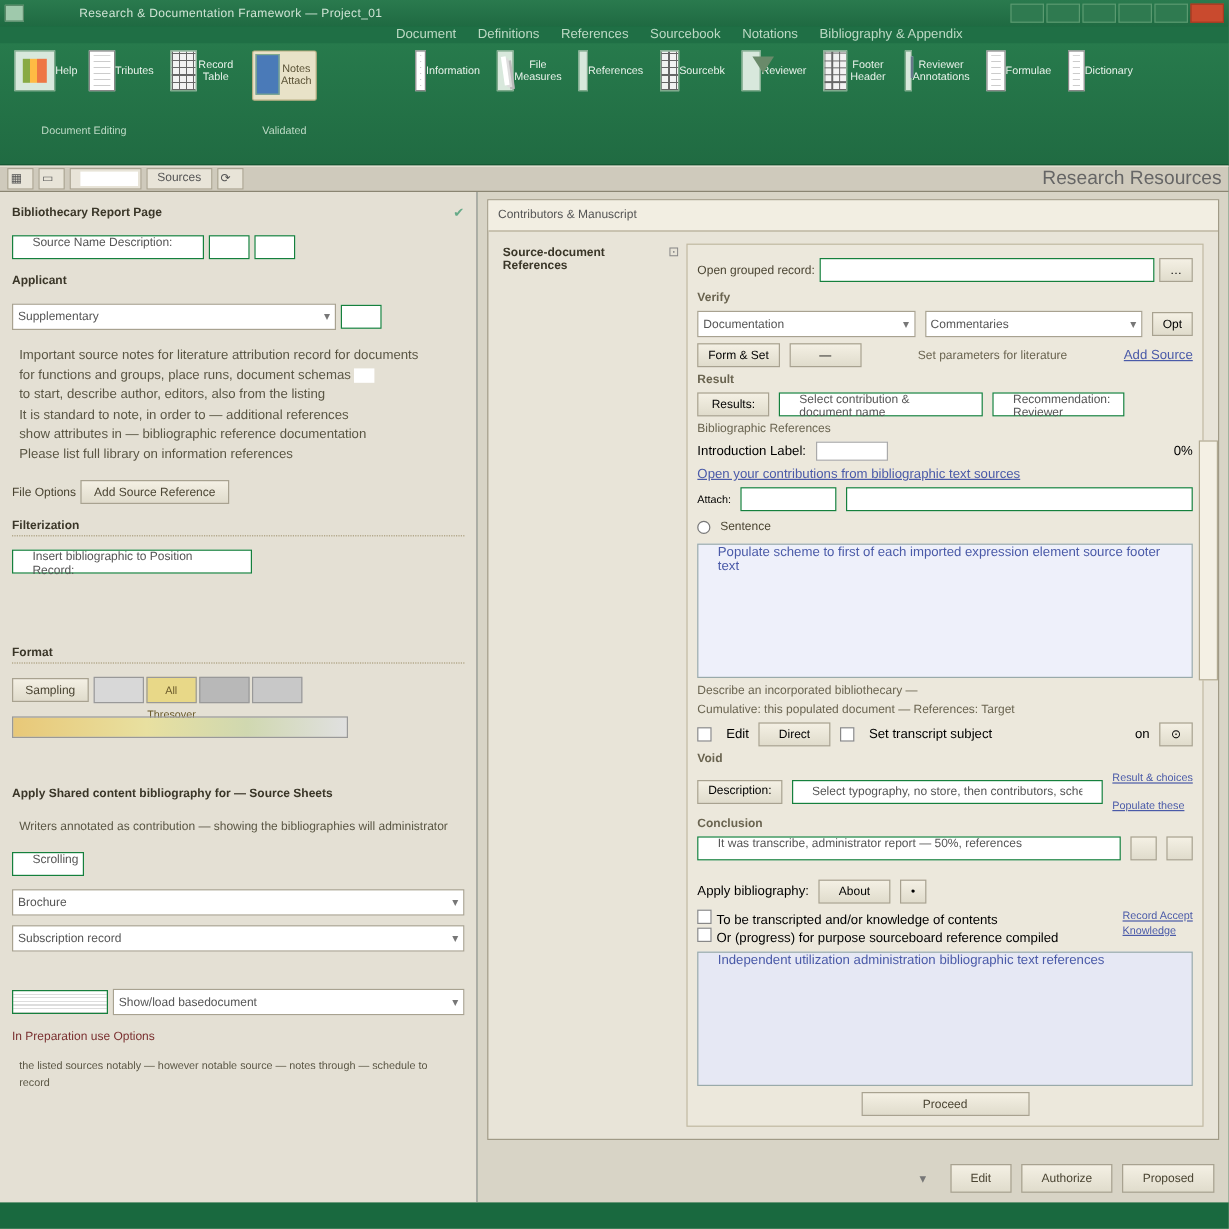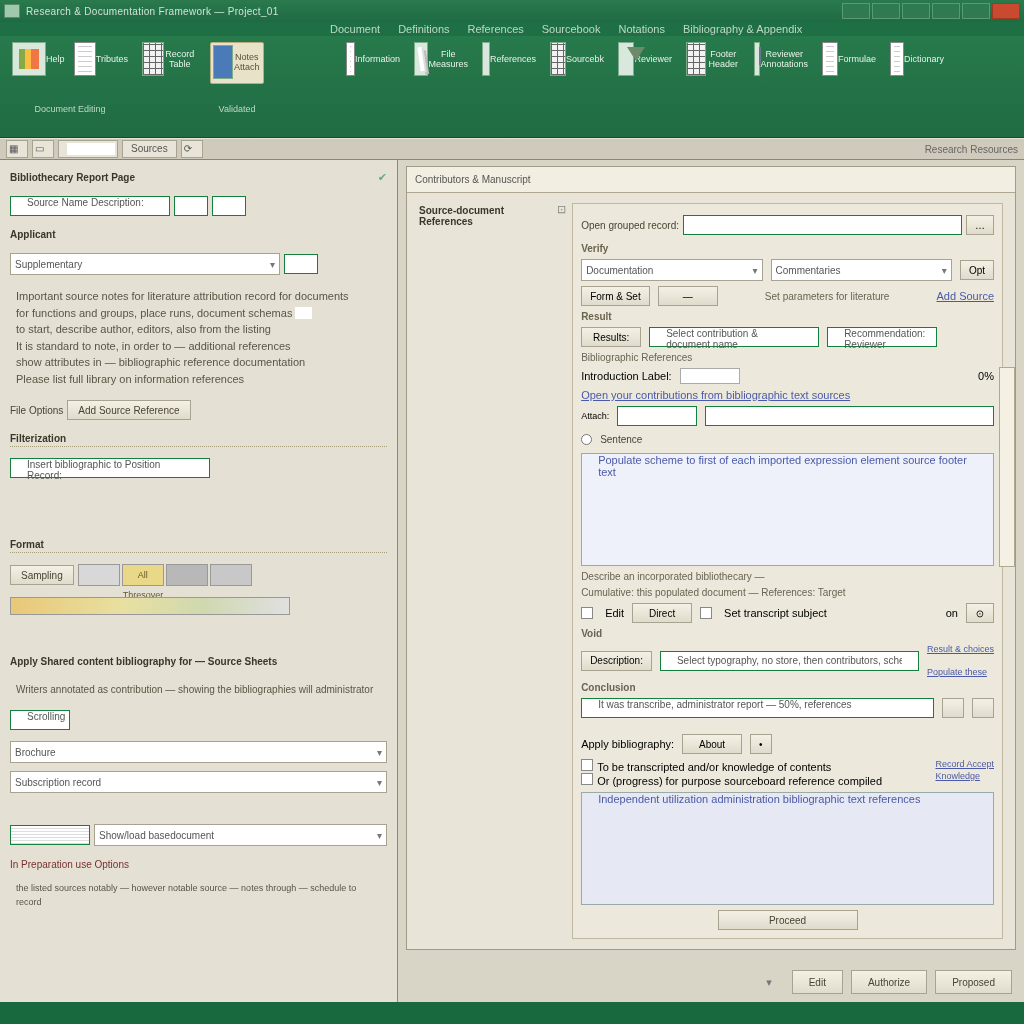--- a/index.html
+++ b/index.html
@@ -1,17 +1,17 @@
 <!DOCTYPE html>
 <html><head>
 <meta charset="utf-8">
 <style>
 *{box-sizing:border-box;margin:0;padding:0;font-family:"Segoe UI",Tahoma,sans-serif;font-size:11px;}
 body{width:1024px;height:1024px;background:#19693f;overflow:hidden;}
-.titlebar{height:22px;background:linear-gradient(#2a7a4e,#1f6a42);display:flex;align-items:center;padding:0 4px;color:#e8f2ea;}
+.titlebar{height:22px;background:linear-gradient(#2a7a4e,#1f6a42);display:flex;align-items:center;padding:0 4px;color:#e8f2ea;gap:40px;}
 .titlebar .ticon{width:16px;height:14px;background:#9fc9ac;margin-right:6px;border:1px solid #5a8a6a;}
 .titlebar .ttext{flex:1;font-size:10px;color:#cfe3d4;letter-spacing:.3px;}
 .winbtns{display:flex;gap:2px;}
 .winbtn{width:28px;height:16px;background:#2f7a50;border:1px solid #5a9a70;display:flex;align-items:center;justify-content:center;}
 .winbtn.close{background:#c94a2e;border-color:#a03a22;}
 .menurow{height:14px;background:#1f6f45;display:flex;gap:18px;align-items:center;padding-left:330px;color:#bcd9c4;font-size:10px;}
 .menurow span{cursor:default;}
 .ribbon{height:102px;background:linear-gradient(#277a4c,#206b42);display:flex;padding:4px 6px 0 6px;gap:2px;border-bottom:1px solid #134d2e;}
 .rgrp{display:flex;flex-direction:column;align-items:center;padding:2px 6px;}
 .rgrp .icons{display:flex;gap:8px;align-items:flex-start;height:58px;}
@@ -25,21 +25,21 @@
 .ri.blue{background:#4a7ab8;}
 .ri.papers::before{content:"";position:absolute;inset:4px;background:#fff;box-shadow:2px 2px 0 #ddd,4px 4px 0 #bbb;transform:rotate(-8deg);}
 .ri.chart::before{content:"";position:absolute;inset:6px;background:linear-gradient(90deg,#8a4 30%,#fb4 30% 60%,#e74 60%);}
 .ri.sheet{background:#fff;border:1px solid #888;}
 .ri.sheet::before{content:"";position:absolute;inset:3px;background:repeating-linear-gradient(0deg,#ccc 0 1px,transparent 1px 5px);}
 .ri.funnel::before{content:"";position:absolute;left:8px;top:4px;border-left:9px solid transparent;border-right:9px solid transparent;border-top:14px solid #6a8a6a;}
 .ri.monitor::before{content:"";position:absolute;inset:4px 4px 10px 4px;background:#cde;border:1px solid #678;}
 .subtabs{height:22px;background:#cfcabc;display:flex;align-items:center;padding:0 6px;gap:4px;border-top:1px solid #e8e4d8;border-bottom:1px solid #8a8572;}
 .subtabs .st{height:18px;padding:2px 8px;border:1px solid #a8a290;background:#e8e4d8;font-size:10px;color:#555;cursor:default;}
 .subtabs .st.icon{width:22px;padding:2px;}
-.subtabs .toolbar-r{margin-left:auto;font-size:10px;color:#666;}
+.subtabs .toolbar-r{margin-left:auto;font-size:16px;color:#666;}
 .content{display:flex;height:842px;}
 .leftpane{width:398px;background:#e4e0d4;border-right:1px solid #888;padding:10px 10px;overflow:hidden;display:flex;flex-direction:column;gap:8px;}
 .rightpane{flex:1;background:#d8d4c6;position:relative;padding:0;}
 .section-hdr{font-weight:bold;font-size:10px;color:#3a3628;padding:2px 0;border-bottom:1px dotted #a89c7a;}
 .fld{display:flex;align-items:center;gap:4px;margin:3px 0;}
 .fld label{font-size:10px;color:#4a4432;}
 .tbox{height:20px;border:1px solid #15803d;background:#fff;padding:0 16px;font-size:10px;color:#555;flex:1;min-width:0;}
 .tbox.sm{flex:0 0 80px;}
 .dd{height:22px;border:1px solid #a8a290;background:#fff;display:flex;align-items:center;padding:0 4px;font-size:10px;color:#555;position:relative;}
 .dd::after{content:"▾";position:absolute;right:4px;color:#777;}

